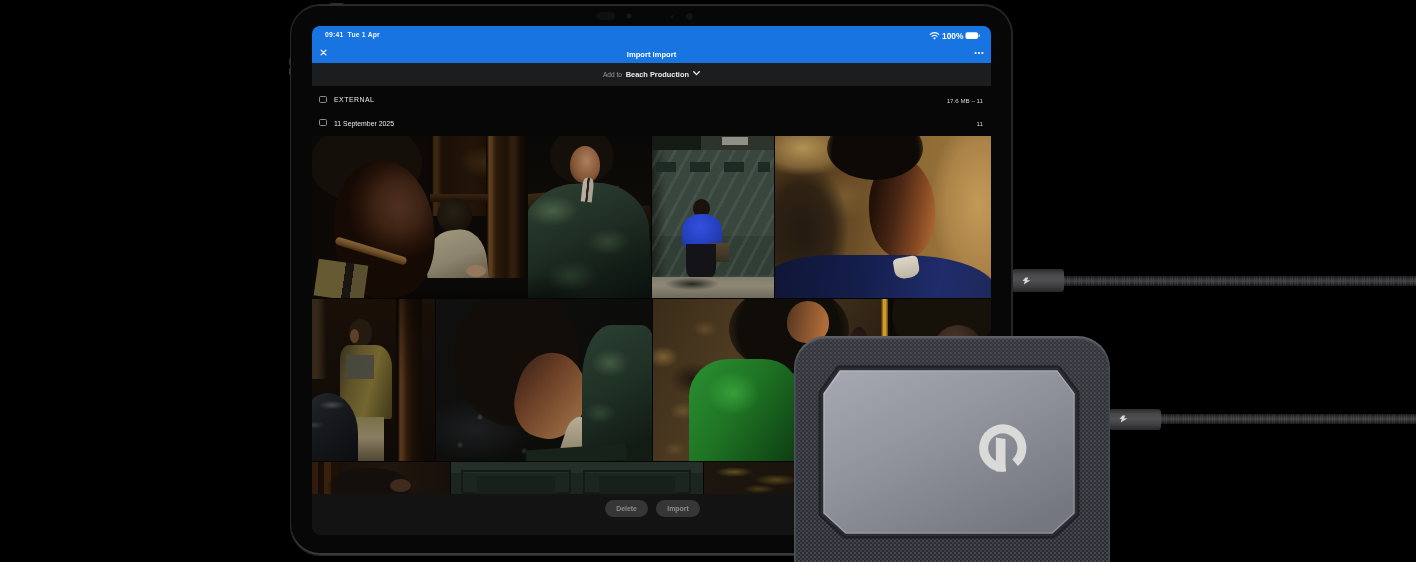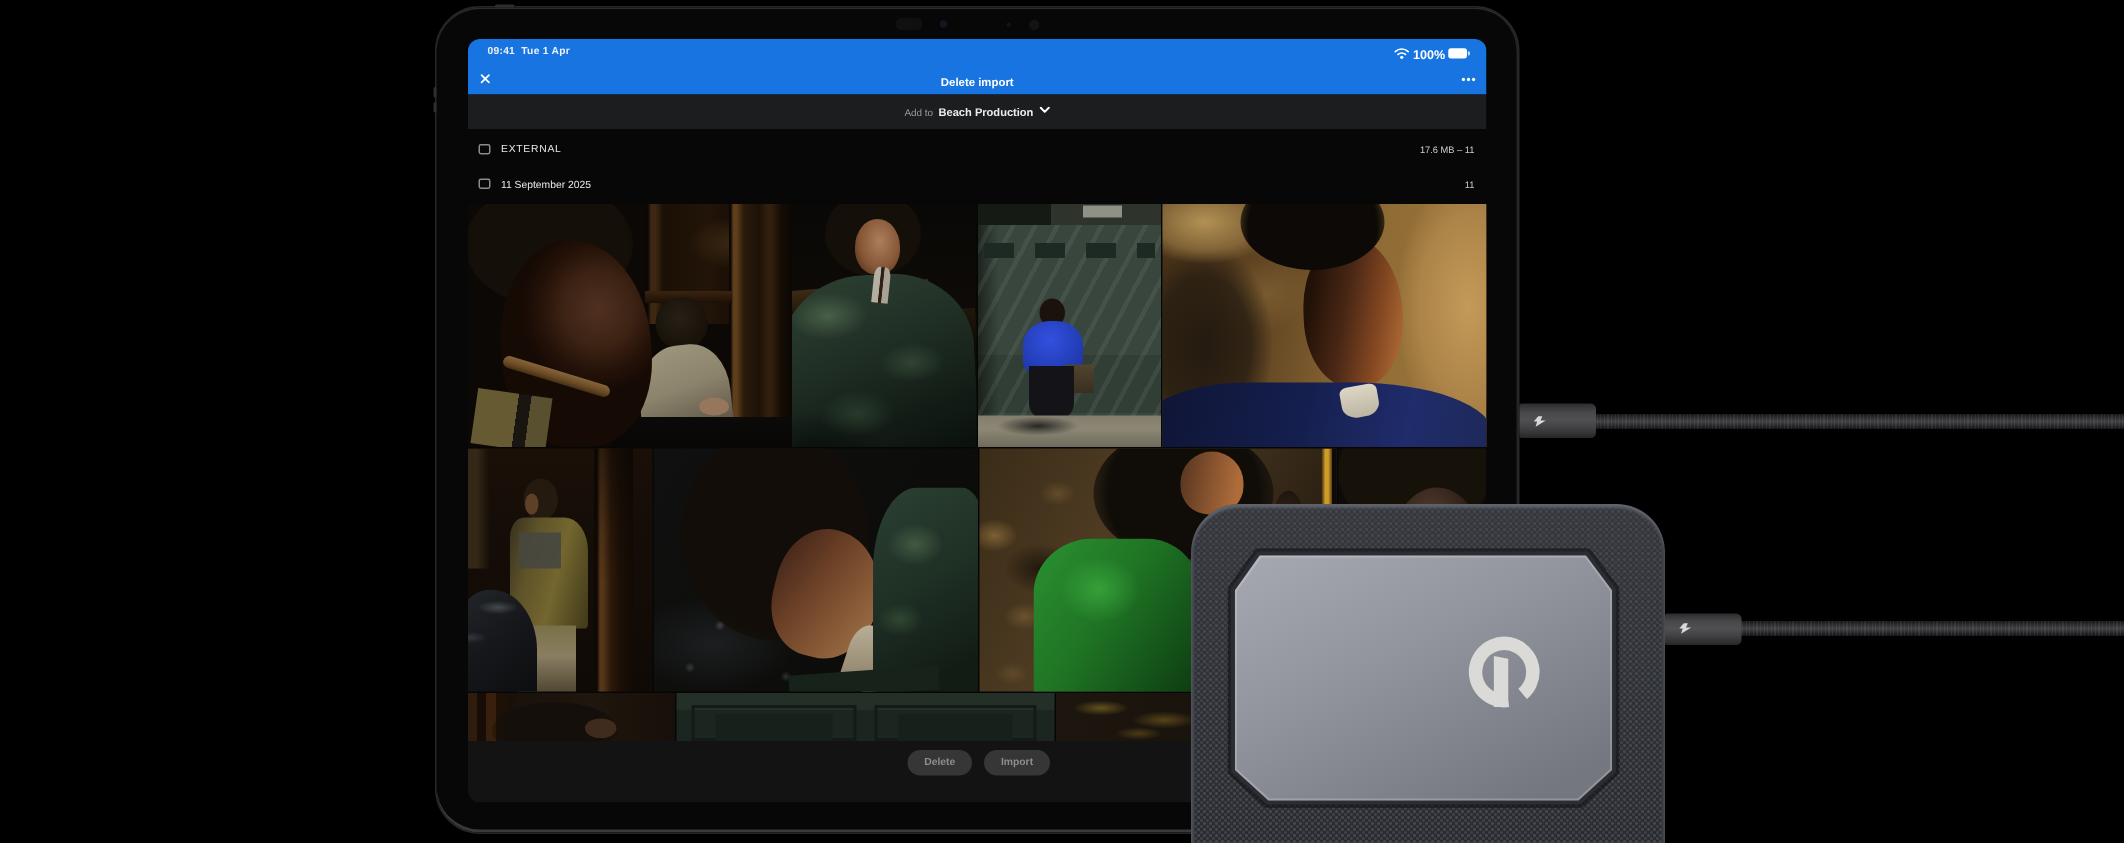--- a/index.html
+++ b/index.html
@@ -256,21 +256,21 @@
         </g>
         <circle cx="5.5" cy="7.2" r="1.05" fill="#fff"></circle>
         <text x="13" y="8" fill="#fff" font-size="8.4" font-weight="bold" font-family="Liberation Sans">100%</text>
         <rect x="36.5" y="1.2" width="12.5" height="6.8" rx="1.8" fill="#fff"></rect>
         <rect x="49.6" y="3.2" width="1.3" height="2.8" rx="0.6" fill="#cfe0f5"></rect>
       </svg>
     </div>
     <svg class="xbtn" viewBox="0 0 10 10">
         <path d="M1.5 1.5 L8.5 8.5 M8.5 1.5 L1.5 8.5" stroke="#fff" stroke-width="1.7" stroke-linecap="round"></path>
       </svg>
-    <div class="title">Delete import</div>
+    <div class="title">Import import</div>
     <svg class="dots3" viewBox="0 0 10 4">
         <circle cx="1.6" cy="2" r="1.1" fill="#fff"></circle>
         <circle cx="5" cy="2" r="1.1" fill="#fff"></circle>
         <circle cx="8.4" cy="2" r="1.1" fill="#fff"></circle>
       </svg>
 
     <div class="addbar"></div>
     <div class="addline"><span class="addto">Add to&nbsp;&nbsp;</span>Beach Production&nbsp;&nbsp;<svg width="7" height="5" viewBox="0 0 7 5" style="vertical-align:1px;">
           <path d="M0.8 0.8 L3.5 3.6 L6.2 0.8" stroke="#fff" stroke-width="1.3" fill="none" stroke-linecap="round" stroke-linejoin="round"></path>
         </svg></div>

